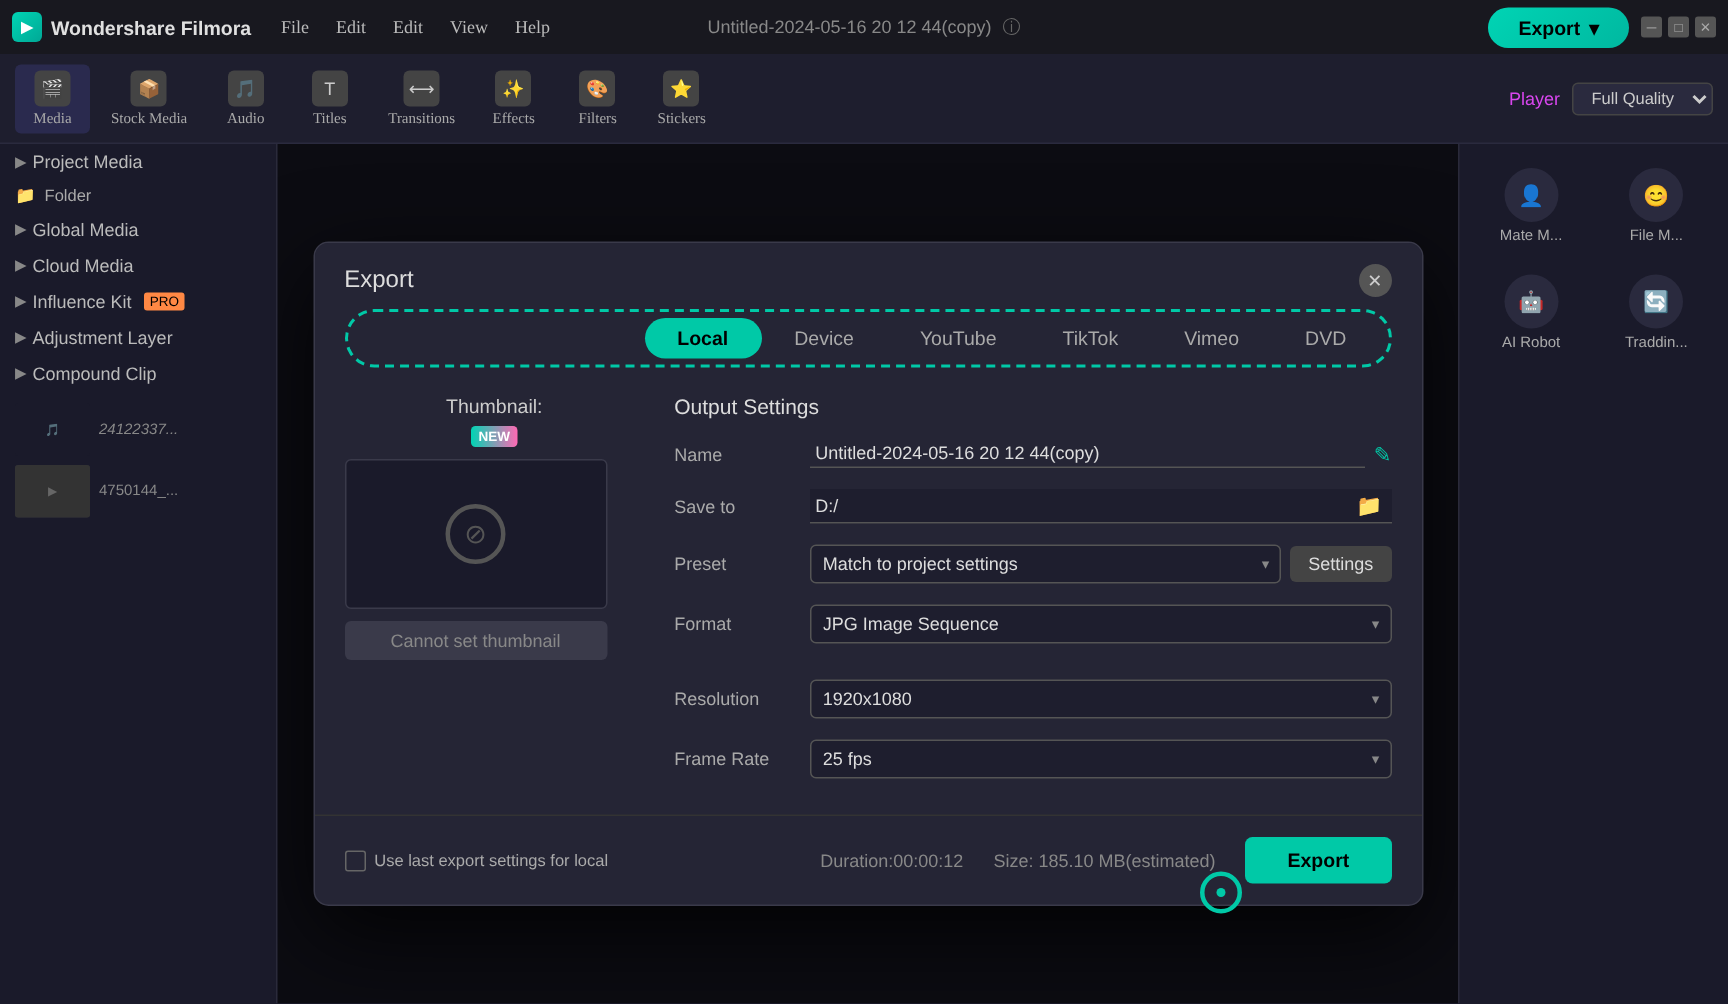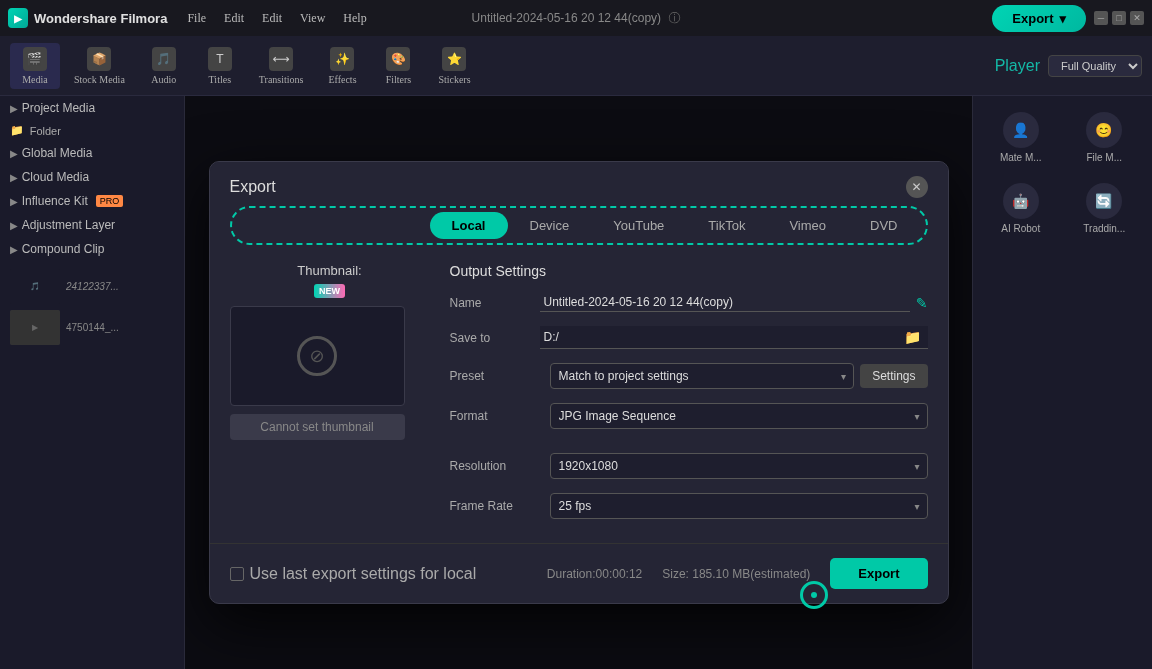--- a/index.html
+++ b/index.html
@@ -429,21 +429,20 @@
       flex: 1;
       display: flex;
       align-items: center;
       gap: 6px;
     }
     .dropdown-wrap {
       flex: 1;
       position: relative;
       display: flex;
       align-items: center;
-      margin-left: 10px;
     }
     .dropdown-wrap::after {
       content: '▾';
       position: absolute;
       right: 8px;
       color: #888;
       font-size: 10px;
       pointer-events: none;
     }
     .dropdown-select-el {
@@ -492,21 +491,21 @@
       width: 14px;
       height: 14px;
       border: 1px solid #666;
       border-radius: 2px;
       cursor: pointer;
       display: flex;
       align-items: center;
       justify-content: center;
     }
     .footer-label {
-      font-size: 16px;
+      font-size: 11px;
       color: #aaa;
     }
     .footer-right {
       display: flex;
       align-items: center;
       gap: 20px;
     }
     .footer-info {
       font-size: 12px;
       color: #888;
@@ -612,21 +611,21 @@
     </div>
     <div class="tool-item">
       <div class="tool-icon">🎨</div>
       <span class="tool-label">Filters</span>
     </div>
     <div class="tool-item">
       <div class="tool-icon">⭐</div>
       <span class="tool-label">Stickers</span>
     </div>
     <div class="toolbar-right">
-      <span style="font-size:16px;color:#14b8a6;">Player</span>
+      <span style="font-size:12px;color:#d946ef;">Player</span>
       <select class="toolbar-select">
         <option>Full Quality</option>
       </select>
     </div>
   </div>
 
   <div class="main-layout">
 
     <div class="left-sidebar">
       <div class="sidebar-section-header">

